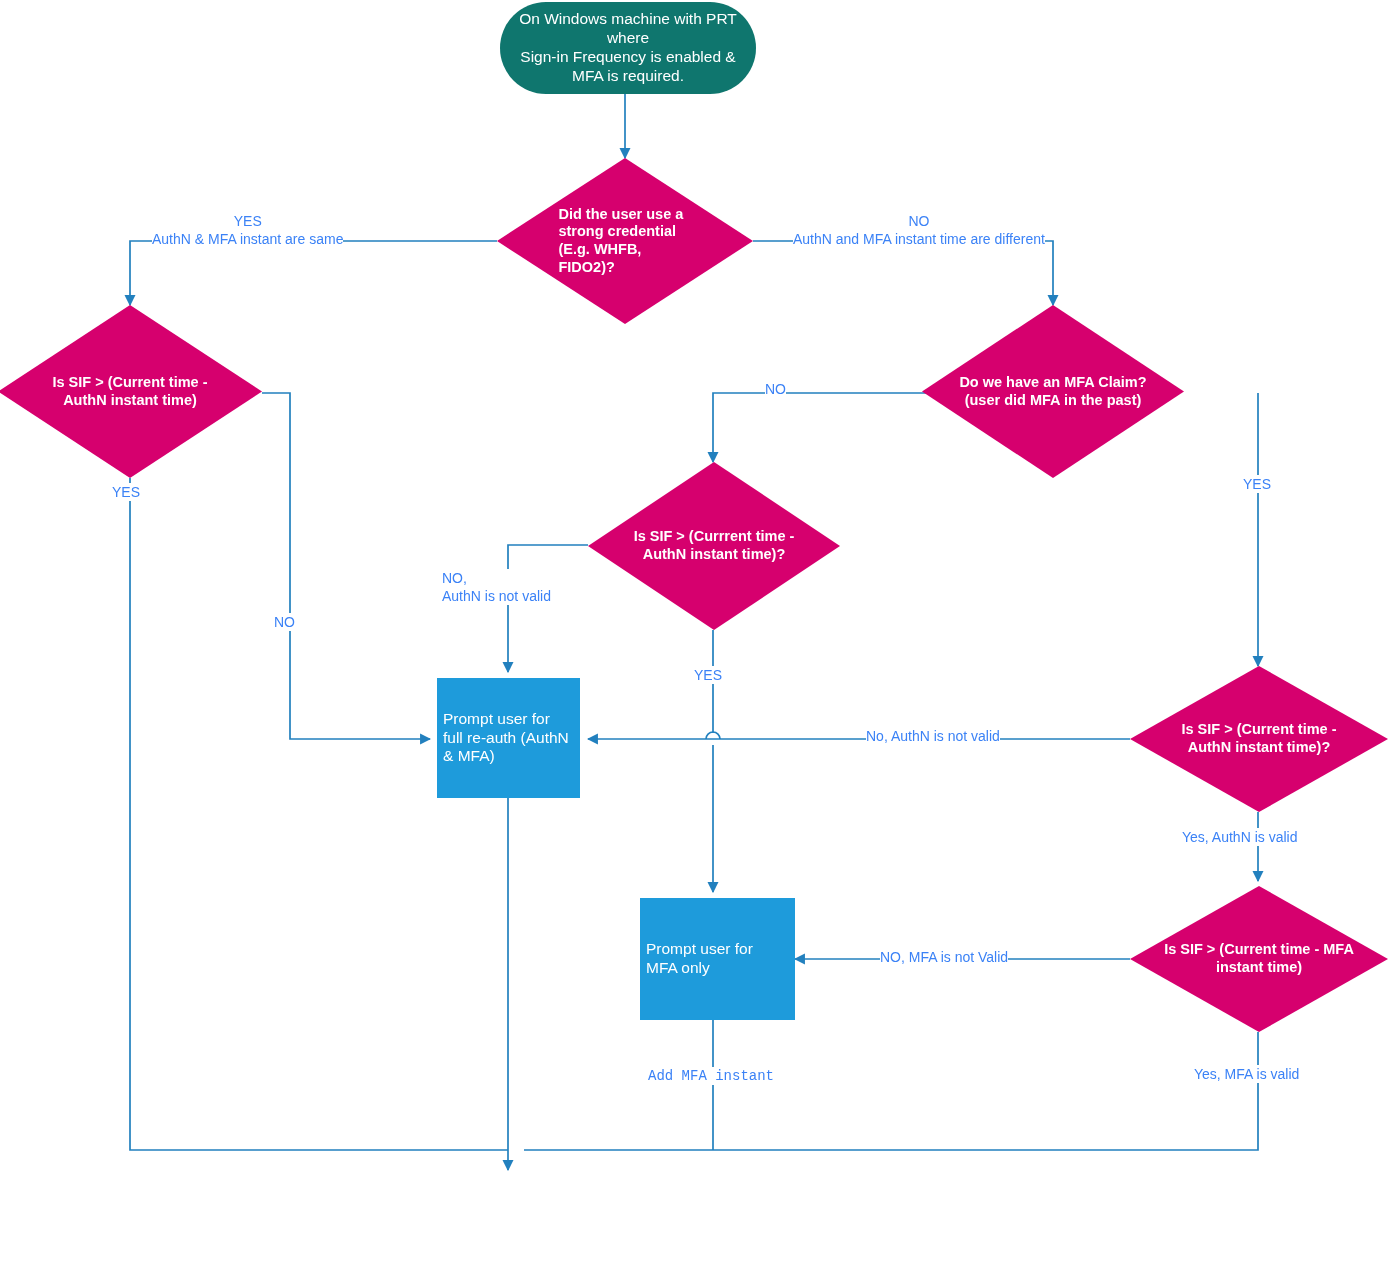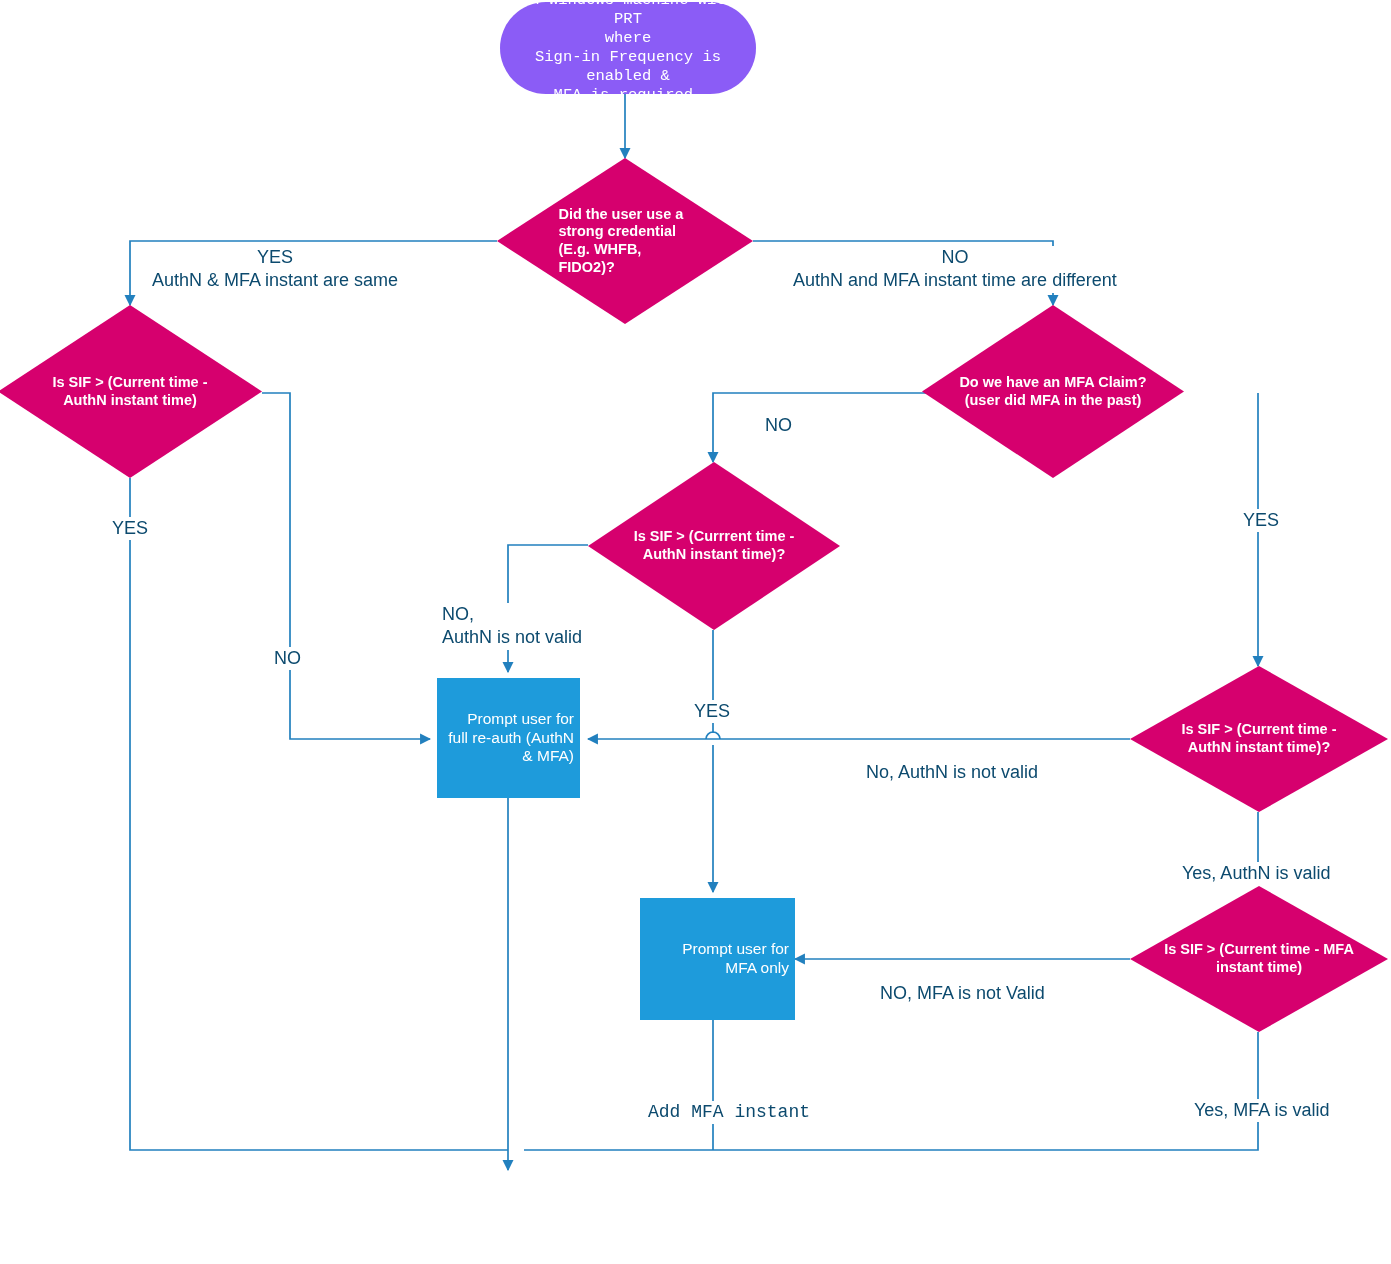--- a/index.html
+++ b/index.html
@@ -35,52 +35,50 @@
     line-height: 1.22;
     z-index: 3;
   }
   .node .txt {
     width: 100%;
     padding: 0 6px;
     box-sizing: border-box;
   }
   
   .term {
-    background: #8b5cf6;
+    background: #0f766e;
     border-radius: 46px;
     text-align: center;
     font-size: 15.5px;
-    font-family: Liberation Mono, monospace;
   }
   
   .proc {
     background: #1E9BDB;
-    text-align: right;
+    text-align: left;
     font-size: 15.5px;
   }
   
   .dec {
     background: #D6006E;
     -webkit-clip-path: polygon(50% 0%, 100% 50%, 50% 100%, 0% 50%);
     clip-path: polygon(50% 0%, 100% 50%, 50% 100%, 0% 50%);
     font-size: 14.5px;
   }
   .dec .txt { text-align: center; font-weight: bold; }
   .dec.left-txt .txt { text-align: left; padding-left: 24%; }
 
   .edge-label {
     position: absolute;
-    color: #0c4a6e;
-    font-size: 18px;
+    color: #3b82f6;
+    font-size: 14px;
     line-height: 1.3;
     white-space: pre;
     background: #ffffff;
     z-index: 4;
     text-align: center;
-    margin-top: 34px;
   }
   .edge-label.lbl-left { text-align: left; }
 </style>
 </head>
 <body>
 
 <div id="canvas">
 
   <svg id="wires" viewBox="0 0 1391 1264" xmlns="http://www.w3.org/2000/svg">
     <defs>

